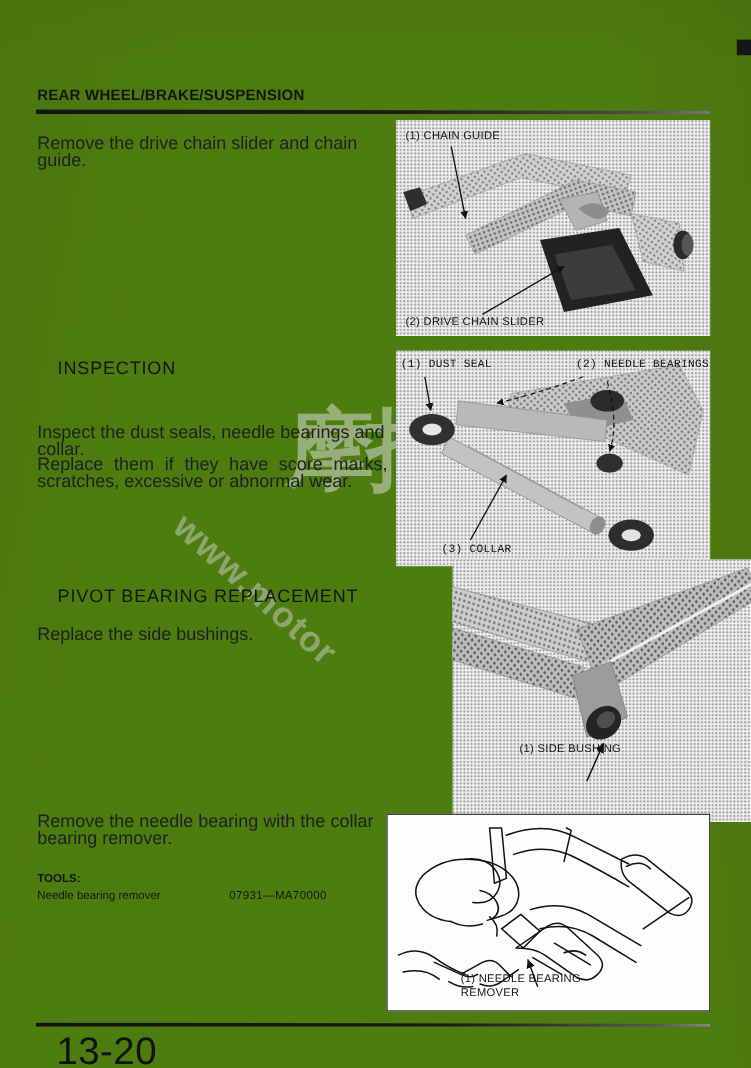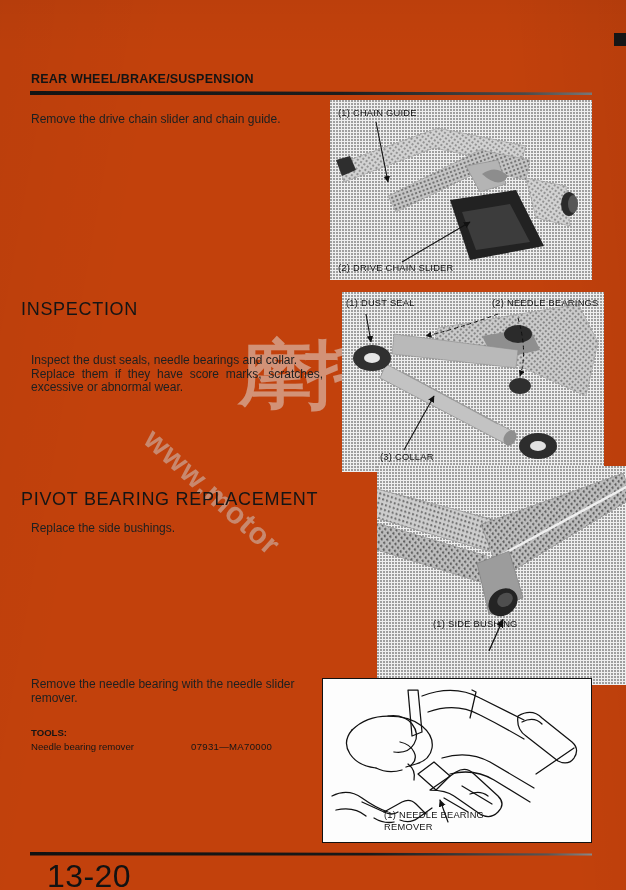--- a/index.html
+++ b/index.html
@@ -4,21 +4,21 @@
 <style>
   html, body {
     margin: 0;
     padding: 0;
     background: #8a8a8a;
   }
   #page {
     position: relative;
     width: 626px;
     height: 890px;
-    background: #c2410c;
+    background: #4d7c0f;
     overflow: hidden;
     font-family: "Liberation Sans", sans-serif;
     color: #1a1a1a;
   }
 
   
   .paper-tint {
     position: absolute;
     inset: 0;
     background:
@@ -56,31 +56,31 @@
     height: 4px;
     background: linear-gradient(90deg, #141414 0%, #1d1d1d 55%, #4a4a4a 88%, #777 100%);
     clip-path: polygon(0 0, 100% 38%, 100% 100%, 0 100%);
   }
 
   
   .text-block {
     position: absolute;
     left: 31px;
     width: 292px;
-    font-size: 12px;
+    font-size: 15px;
     line-height: 13.6px;
     color: #202020;
   }
   .text-block p { margin: 0; }
   .text-block p.justify { text-align: justify; }
 
   .section-title {
     position: absolute;
-    left: 21px;
-    font-size: 18px;
+    left: 48px;
+    font-size: 15px;
     letter-spacing: 0.7px;
     color: #151515;
   }
 
   
   .tools-wrap {
     position: absolute;
     left: 31px;
     font-size: 9.6px;
     line-height: 13.4px;
@@ -251,21 +251,21 @@
     <div class="callout" style="left:8px; top:163px;">(2) DRIVE CHAIN SLIDER</div>
   </div>
 
   <div class="section-title" style="top:299px;">INSPECTION</div>
 
   <div class="text-block" style="top:330px;margin-top:24px;">
     <p>Inspect the dust seals, needle bearings and collar.</p>
     <p class="justify">Replace them if they have score marks, scratches, excessive or abnormal wear.</p>
   </div>
 
-  <div class="figure" style="left:342px; top:292px; width:262px; height:180px;">
+  <div class="figure" style="left:330px; top:292px; width:262px; height:180px;font-family:Liberation Mono, monospace;">
     <div class="fig-photo"></div>
     <svg class="overlay" viewBox="0 0 262 180" preserveAspectRatio="none">
       <defs>
         <marker id="ar2" markerWidth="7" markerHeight="7" refX="5.5" refY="3" orient="auto">
           <path d="M0,0 L6,3 L0,6 z" fill="#111"></path>
         </marker>
         <pattern id="hatch3" width="4" height="4" patternUnits="userSpaceOnUse" patternTransform="rotate(50)">
           <rect width="4" height="4" fill="#cacaca"></rect>
           <circle cx="1" cy="1" r="1" fill="#707070"></circle>
         </pattern>
@@ -331,21 +331,21 @@
       <path d="M100,80 L132,70 L146,108 L112,122 Z" fill="#9c9c9c" stroke="#7d7d7d" stroke-width="0.6"></path>
       <ellipse cx="126" cy="112" rx="15" ry="11" fill="#242424" transform="rotate(-20 126 112)"></ellipse>
       <ellipse cx="128" cy="110" rx="8" ry="5.5" fill="#4e4e4e" transform="rotate(-20 128 110)"></ellipse>
 
       <path d="M112,152 L126,126" stroke="#111" stroke-width="1.2" fill="none" marker-end="url(#ar3)"></path>
     </svg>
     <div class="callout" style="left:56px; top:153px;">(1) SIDE BUSHING</div>
   </div>
 
   <div class="text-block" style="top:678px;">
-    <p>Remove the needle bearing with the needle slider remover.</p>
+    <p>Remove the needle bearing with the collar bearing remover.</p>
   </div>
 
   <div class="tools-wrap" style="top:710px;">
     <div class="tools-head">TOOLS:</div>
     <div class="tools-row">
       <span class="tools-name">Needle bearing remover</span>
       <span class="tools-pn">07931—MA70000</span>
     </div>
   </div>
 

